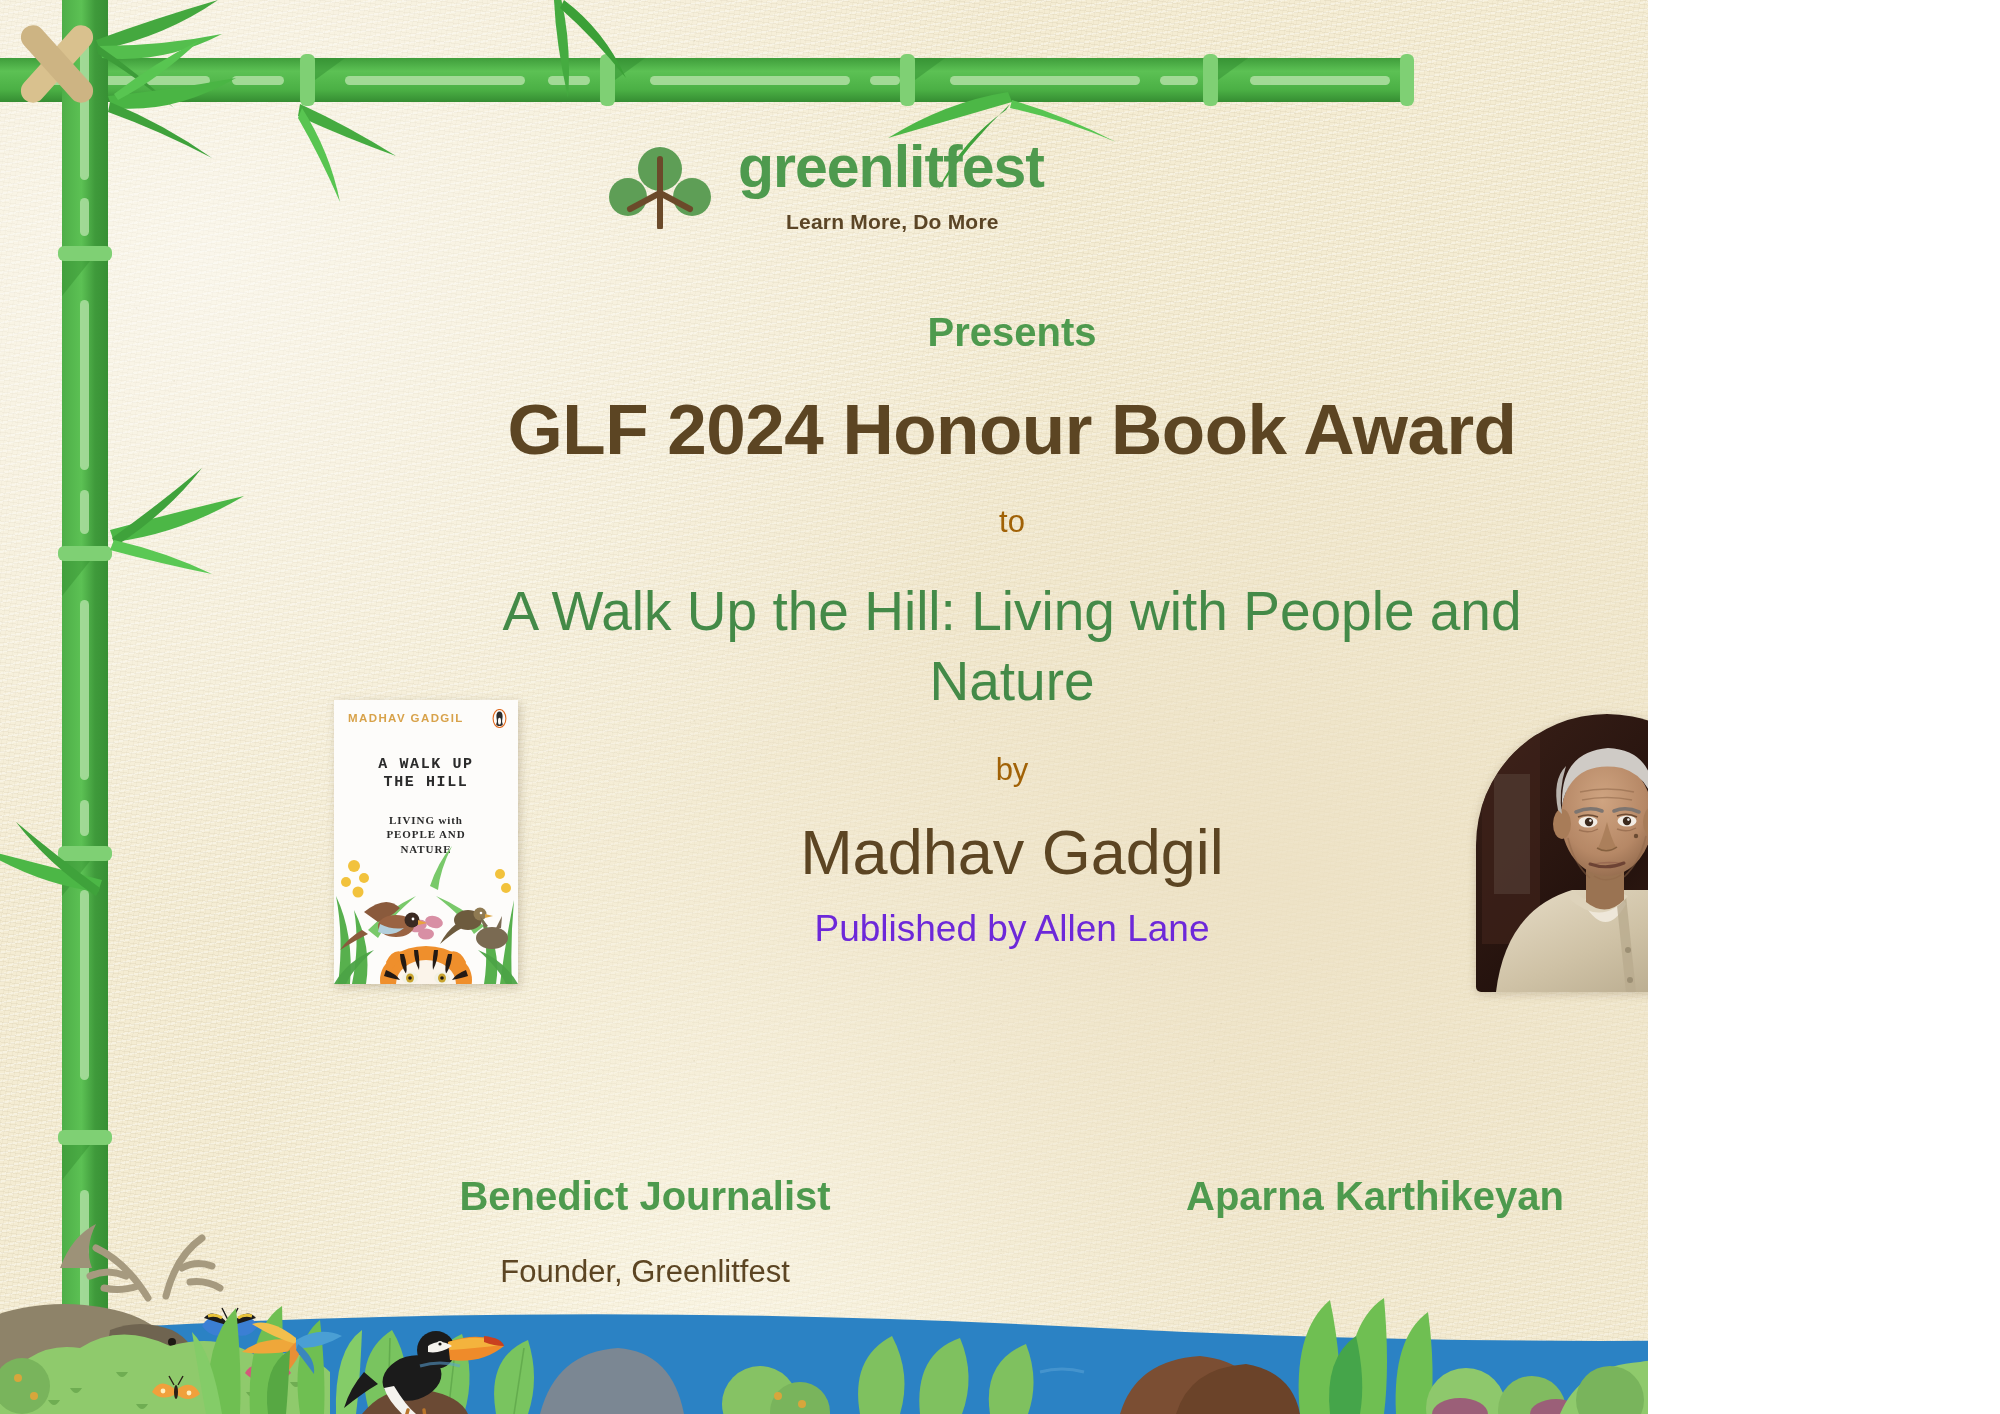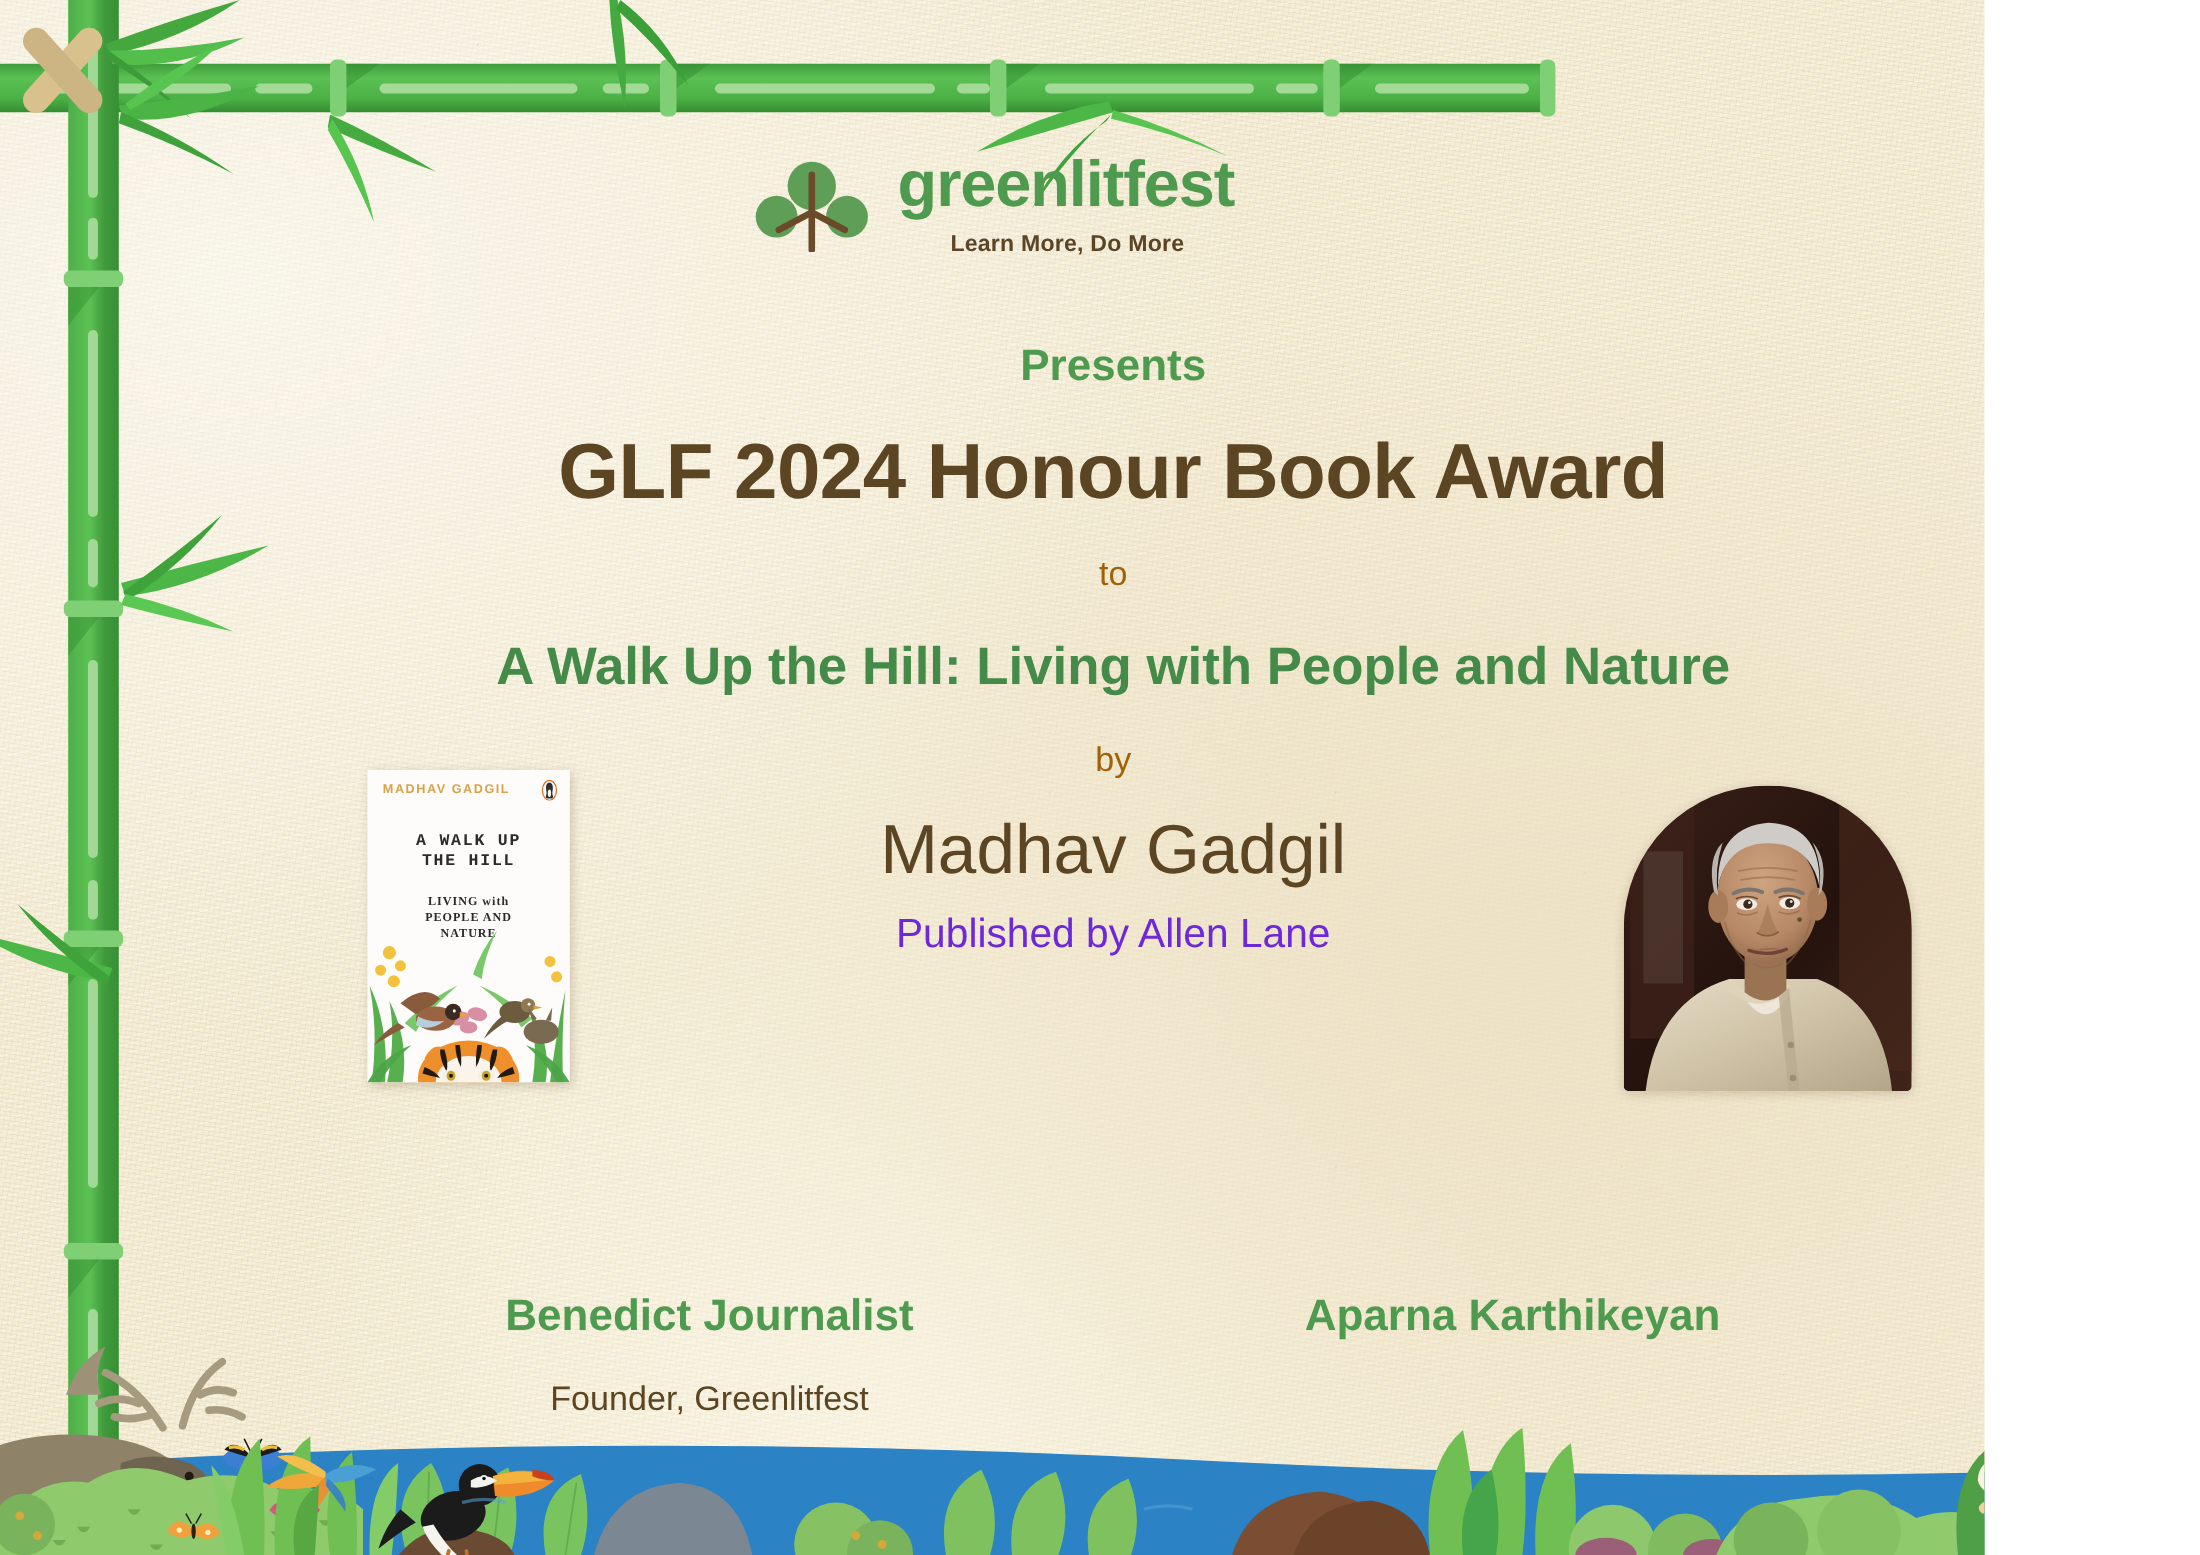--- a/index.html
+++ b/index.html
@@ -2,21 +2,21 @@
 <html><head>
 <meta charset="utf-8">
 <style>
   html, body {
     margin: 0;
     padding: 0;
     background: #ffffff;
   }
   #stage {
     position: relative;
-    width: 1804px;
+    width: 1648px;
     height: 1414px;
     overflow: hidden;
     font-family: "Liberation Sans", sans-serif;
     background: #f4ecd3;
   }
 
   
   .paper-tex {
     position: absolute;
     inset: 0;
@@ -98,22 +98,22 @@
     letter-spacing: -.5px;
     line-height: 1.05;
   }
   .connector {
     font-size: 31px;
     font-weight: 500;
     color: #a16207;
     margin-top: 36px;
   }
   .book-title {
-    font-size: 48px;
-    font-weight: 700;
+    font-size: 55px;
+    font-weight: 400;
     color: #448a48;
     margin-top: 36px;
     line-height: 1.28;
     padding: 0 120px;
   }
   .author-name {
     font-size: 63px;
     font-weight: 500;
     color: #5c4523;
     margin-top: 30px;

